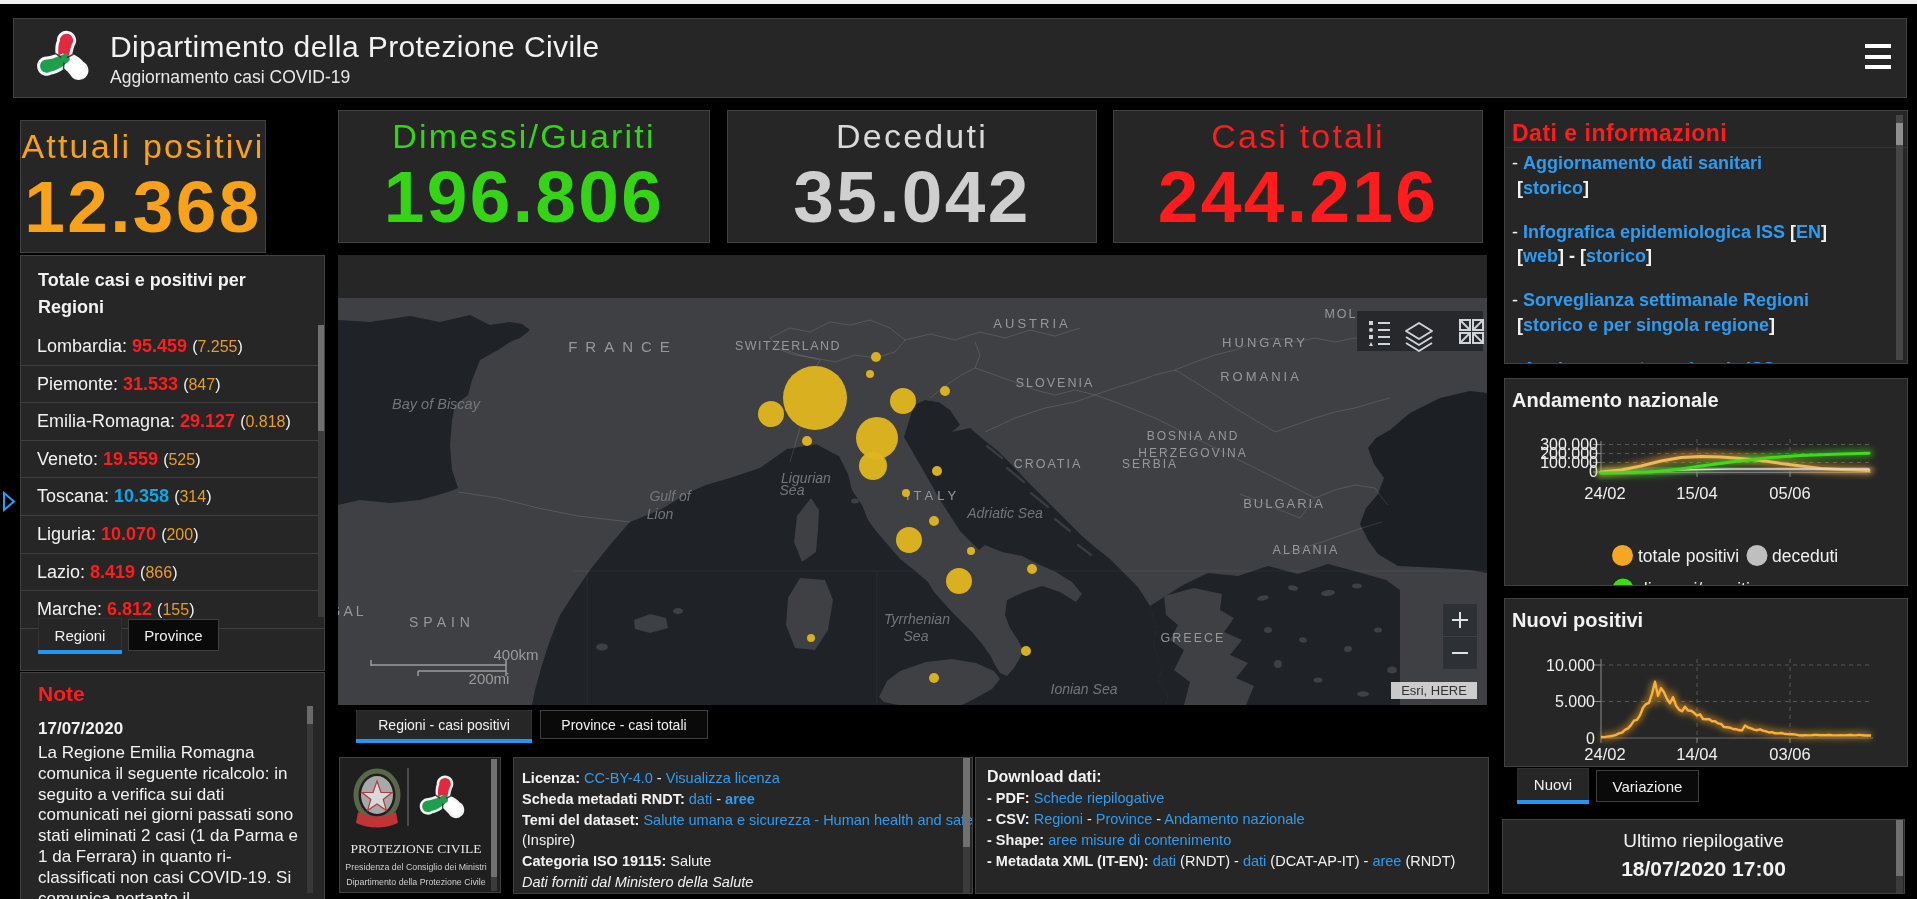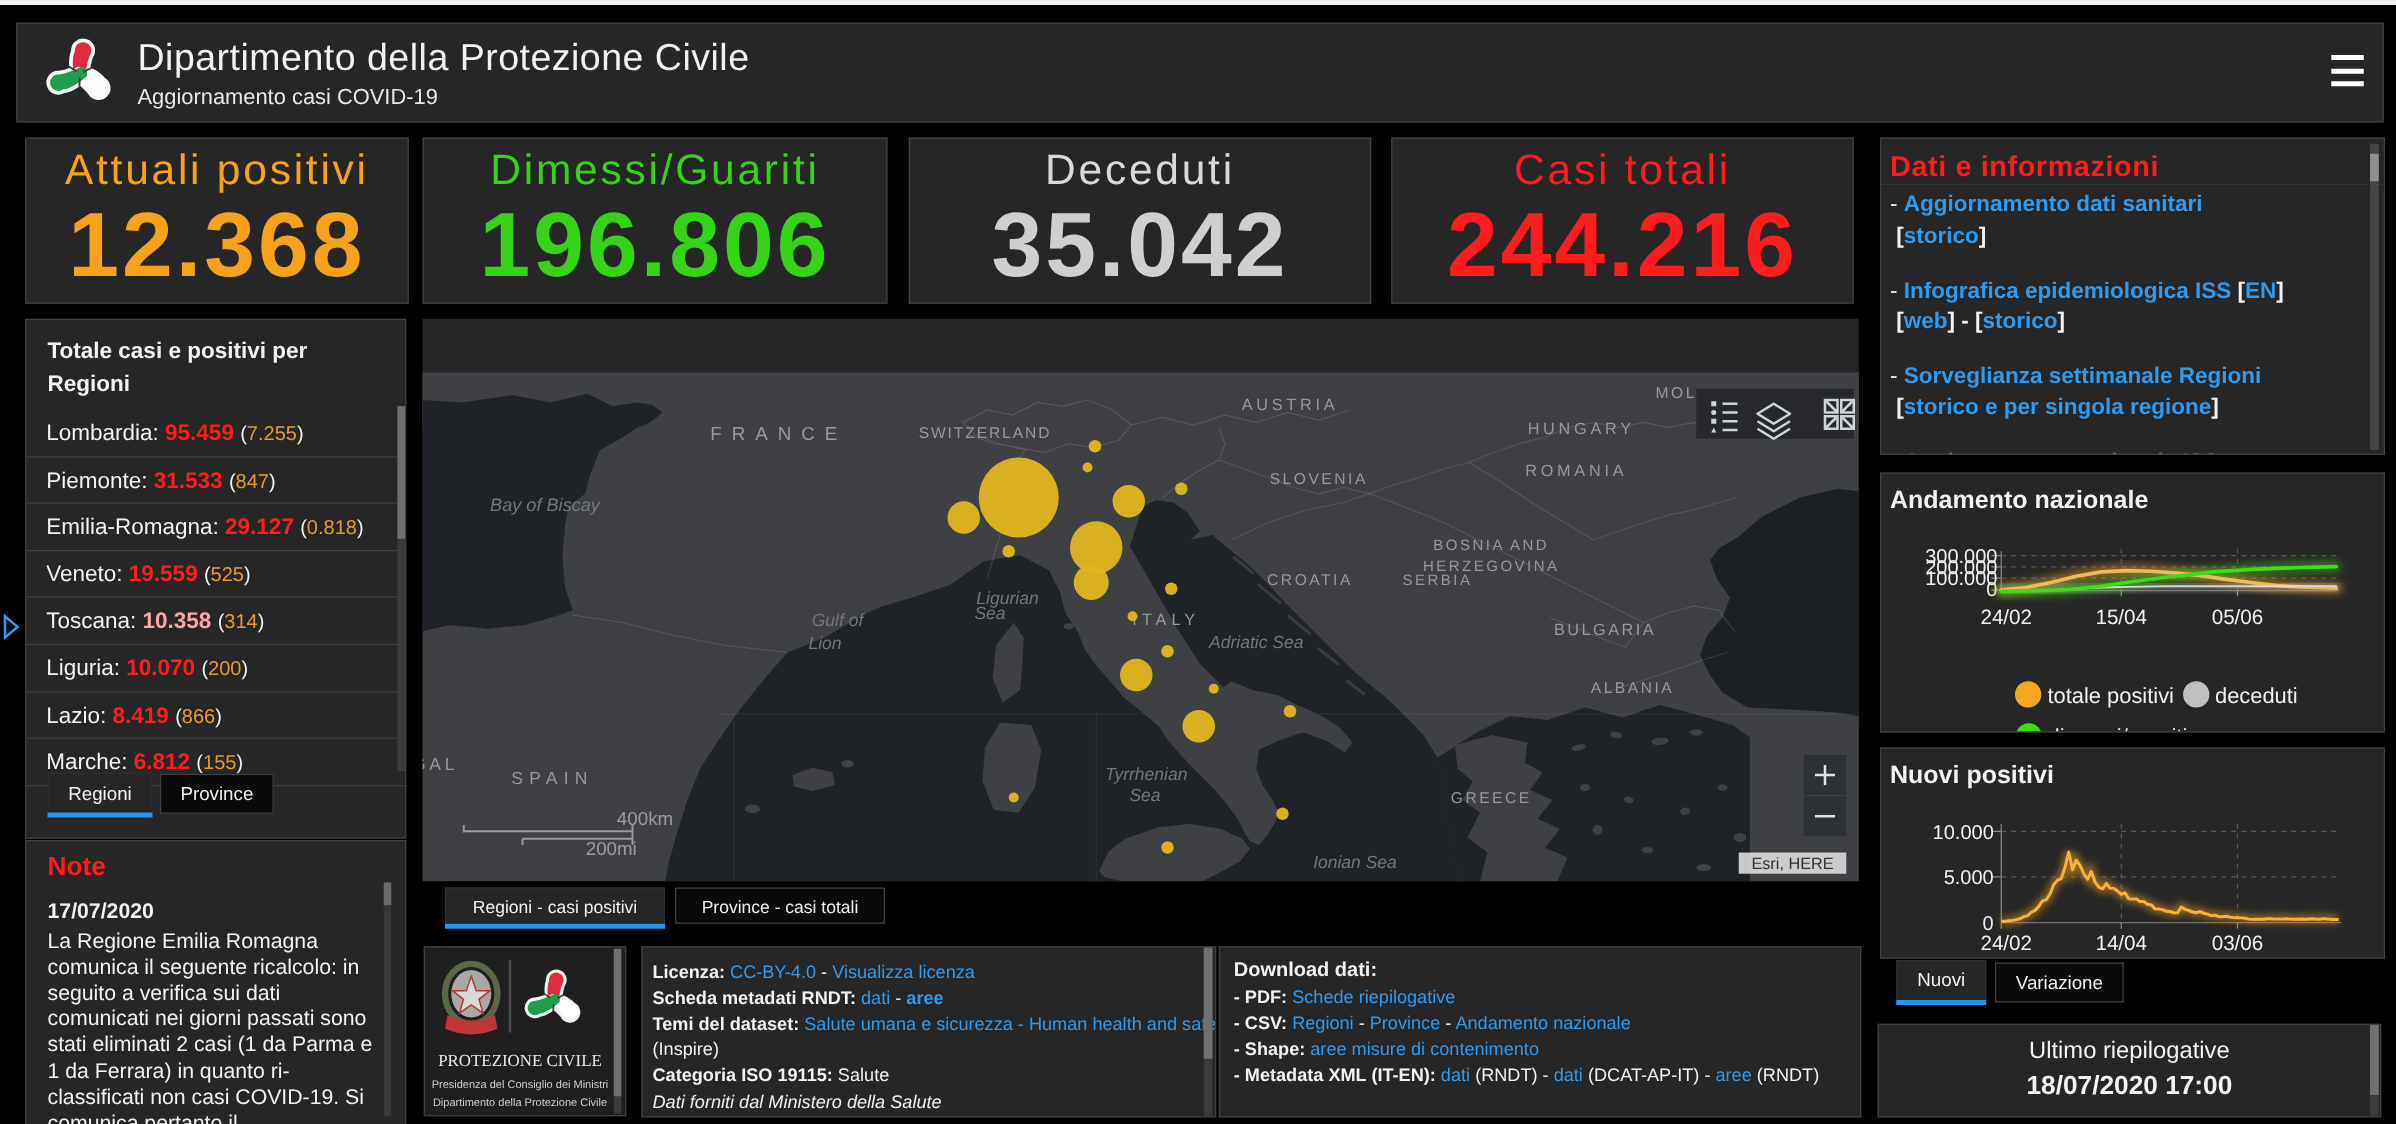--- a/index.html
+++ b/index.html
@@ -45,21 +45,21 @@
   </svg>
   <div class="abs wt" style="left:96px;top:11px;font-size:30px;letter-spacing:0.4px;">Dipartimento della Protezione Civile</div>
   <div class="abs" style="left:96px;top:48px;font-size:17.5px;color:#e8e8e8;">Aggiornamento casi COVID-19</div>
   <div class="abs" style="left:1851px;top:25px;">
     <div style="width:26px;height:4px;background:#fff;margin-bottom:6.5px;"></div>
     <div style="width:26px;height:4px;background:#fff;margin-bottom:6.5px;"></div>
     <div style="width:26px;height:4px;background:#fff;"></div>
   </div>
 </div>
 
-<div class="panel" style="left:20px;top:110px;width:307px;height:133px;">
+<div class="panel" style="left:20px;top:120px;width:246px;height:133px;">
   <div class="statT" style="color:#f7a21a;">Attuali positivi</div>
   <div class="statN" style="color:#f7a21a;">12.368</div>
 </div>
 <div class="panel" style="left:338px;top:110px;width:372px;height:133px;">
   <div class="statT" style="color:#35d417;">Dimessi/Guariti</div>
   <div class="statN" style="color:#35d417;">196.806</div>
 </div>
 <div class="panel" style="left:727px;top:110px;width:370px;height:133px;">
   <div class="statT" style="color:#d9d9d9;">Deceduti</div>
   <div class="statN" style="color:#cfcfcf;">35.042</div>
@@ -69,21 +69,21 @@
   <div class="statN" style="color:#fe1c1c;">244.216</div>
 </div>
 
 <div class="panel" style="left:20px;top:255px;width:305px;height:416px;overflow:hidden;">
   <div class="wt" style="position:absolute;left:17px;top:11px;font-size:18px;font-weight:bold;line-height:27px;">Totale casi e positivi per<br>Regioni</div>
   <div id="rows" class="abs" style="left:0;top:72px;width:100%;">
       <div style="height:37.6px;line-height:37.6px;padding-left:16px;font-size:18px;color:#f2f2f2;border-bottom:1px solid #3f3f3f;white-space:nowrap;">Lombardia: <b style="color:#fe1c1c;">95.459</b> <span style="font-size:16px;">(<span style="color:#e89b2d;">7.255</span>)</span></div>
       <div style="height:37.6px;line-height:37.6px;padding-left:16px;font-size:18px;color:#f2f2f2;border-bottom:1px solid #3f3f3f;white-space:nowrap;">Piemonte: <b style="color:#fe1c1c;">31.533</b> <span style="font-size:16px;">(<span style="color:#e89b2d;">847</span>)</span></div>
       <div style="height:37.6px;line-height:37.6px;padding-left:16px;font-size:18px;color:#f2f2f2;border-bottom:1px solid #3f3f3f;white-space:nowrap;">Emilia-Romagna: <b style="color:#fe1c1c;">29.127</b> <span style="font-size:16px;">(<span style="color:#e89b2d;">0.818</span>)</span></div>
       <div style="height:37.6px;line-height:37.6px;padding-left:16px;font-size:18px;color:#f2f2f2;border-bottom:1px solid #3f3f3f;white-space:nowrap;">Veneto: <b style="color:#fe1c1c;">19.559</b> <span style="font-size:16px;">(<span style="color:#e89b2d;">525</span>)</span></div>
-      <div style="height:37.6px;line-height:37.6px;padding-left:16px;font-size:18px;color:#f2f2f2;border-bottom:1px solid #3f3f3f;white-space:nowrap;">Toscana: <b style="color:#fca5a5;">10.358</b> <span style="font-size:16px;">(<span style="color:#e89b2d;">314</span>)</span></div>
+      <div style="height:37.6px;line-height:37.6px;padding-left:16px;font-size:18px;color:#f2f2f2;border-bottom:1px solid #3f3f3f;white-space:nowrap;">Toscana: <b style="color:#0ea5e9;">10.358</b> <span style="font-size:16px;">(<span style="color:#e89b2d;">314</span>)</span></div>
       <div style="height:37.6px;line-height:37.6px;padding-left:16px;font-size:18px;color:#f2f2f2;border-bottom:1px solid #3f3f3f;white-space:nowrap;">Liguria: <b style="color:#fe1c1c;">10.070</b> <span style="font-size:16px;">(<span style="color:#e89b2d;">200</span>)</span></div>
       <div style="height:37.6px;line-height:37.6px;padding-left:16px;font-size:18px;color:#f2f2f2;border-bottom:1px solid #3f3f3f;white-space:nowrap;">Lazio: <b style="color:#fe1c1c;">8.419</b> <span style="font-size:16px;">(<span style="color:#e89b2d;">866</span>)</span></div>
       <div style="height:37.6px;line-height:37.6px;padding-left:16px;font-size:18px;color:#f2f2f2;border-bottom:1px solid #3f3f3f;white-space:nowrap;">Marche: <b style="color:#fe1c1c;">6.812</b> <span style="font-size:16px;">(<span style="color:#e89b2d;">155</span>)</span></div>
     </div>
 </div>
 <div class="sb" style="left:318px;top:325px;width:6px;height:292px;"></div>
 <div class="sbt" style="left:318px;top:325px;width:6px;height:106px;"></div>
 <div class="tab-on" style="left:38px;top:618px;width:84px;height:33px;line-height:33px;">Regioni</div>
 <div class="bluebar" style="left:38px;top:650px;width:84px;height:4px;"></div>
 <div class="tab-off" style="left:128px;top:619px;width:91px;height:32px;line-height:31px;">Province</div>

